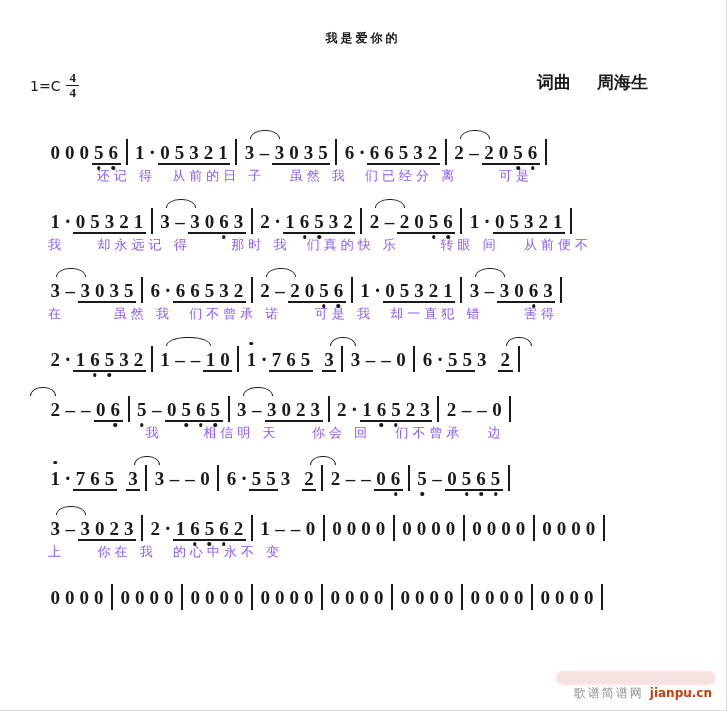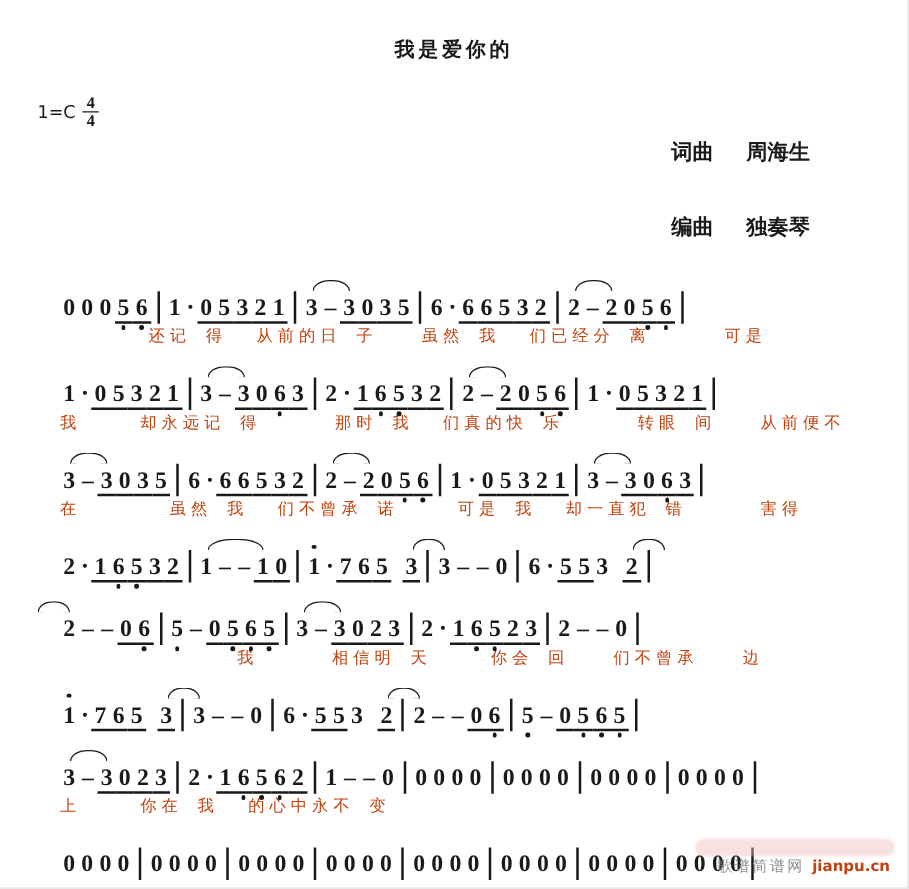--- a/index.html
+++ b/index.html
@@ -3,37 +3,37 @@
 <meta charset="utf-8">
 <style>
   html,body{margin:0;padding:0;background:#fff;}
   .page{
     position:relative;width:727px;height:711px;background:#fff;
     overflow:hidden;box-sizing:border-box;
     border-right:1px solid #d9d9d9;border-bottom:1px solid #d9d9d9;
     font-family:"DejaVu Sans","Liberation Sans",sans-serif;color:#1a1a1a;
   }
   .title{
-    text-align:center;padding-top:30px;font-size:16px;font-weight:bold;
+    text-align:center;padding-top:30px;font-size:12px;font-weight:bold;
     letter-spacing:3px;
   }
   .meta{
     display:flex;justify-content:space-between;align-items:flex-start;
     padding:24px 78px 0 30px;
   }
   .keysig{font-size:14px;display:flex;align-items:center;}
   .frac{
     display:inline-flex;flex-direction:column;align-items:center;
     margin-left:6px;font-weight:bold;font-size:13px;line-height:1.1;
     font-family:"Liberation Serif","DejaVu Serif",serif;
   }
   .frac .num{border-bottom:1.5px solid #1a1a1a;padding:0 3px;}
   .frac .den{padding:0 3px;}
   .credits{font-size:17px;font-weight:bold;line-height:1.4;}
-  .credit-row{display:flex;gap:26px;margin-top:36px;}
+  .credit-row{display:flex;gap:26px;}
   .score{padding:26px 34px 0 48px;}
   .line{margin-bottom:12px;}
   .notes{
     position:relative;display:flex;align-items:flex-end;height:38px;
     font-family:"Liberation Serif","DejaVu Serif",serif;font-weight:bold;
     font-size:19px;
   }
   .tok{
     position:relative;display:inline-block;padding:0 2.5px;line-height:21px;
     border-bottom:2px solid transparent;
@@ -54,21 +54,21 @@
     display:inline-block;width:2px;height:26px;background:#1a1a1a;
     margin:0 5px 0 5px;
   }
   .arc{
     position:absolute;top:3px;height:9px;box-sizing:border-box;
     border:1.4px solid #1a1a1a;border-bottom:none;
     border-radius:60% 60% 0 0 / 130% 130% 0 0;pointer-events:none;
   }
   .lyrics{
     margin-top:3px;font-size:13px;letter-spacing:4px;white-space:pre;
-    line-height:16px;min-height:5px;color:#c2410c;font-family:Liberation Mono, monospace;
+    line-height:16px;min-height:5px;color:#8b5cf6;
   }
   .watermark{
     position:absolute;right:14px;bottom:8px;font-size:12px;
     display:flex;align-items:baseline;gap:6px;
   }
   .wm-smudge{
     position:absolute;right:-4px;top:-14px;width:160px;height:14px;
     background:#f0bdbd;opacity:.45;border-radius:8px;filter:blur(1px);
   }
   .wm-cn{color:#8f8f8f;letter-spacing:2px;}
@@ -87,24 +87,20 @@
       <span class="frac">
         <span class="num">4</span>
         <span class="den">4</span>
       </span>
     </div>
     <div class="credits">
       <div class="credit-row">
         <span>词曲</span>
         <span>周海生</span>
       </div>
-      <div class="credit-row">
-        <span>编曲</span>
-        <span>独奏琴</span>
-      </div>
     </div>
   </div>
 
   <div class="score">
       <div class="line">
         <div class="notes">
           <span class="tok">0</span>
           <span class="tok">0</span>
           <span class="tok">0</span>
           <span class="tok u lo">5</span>

